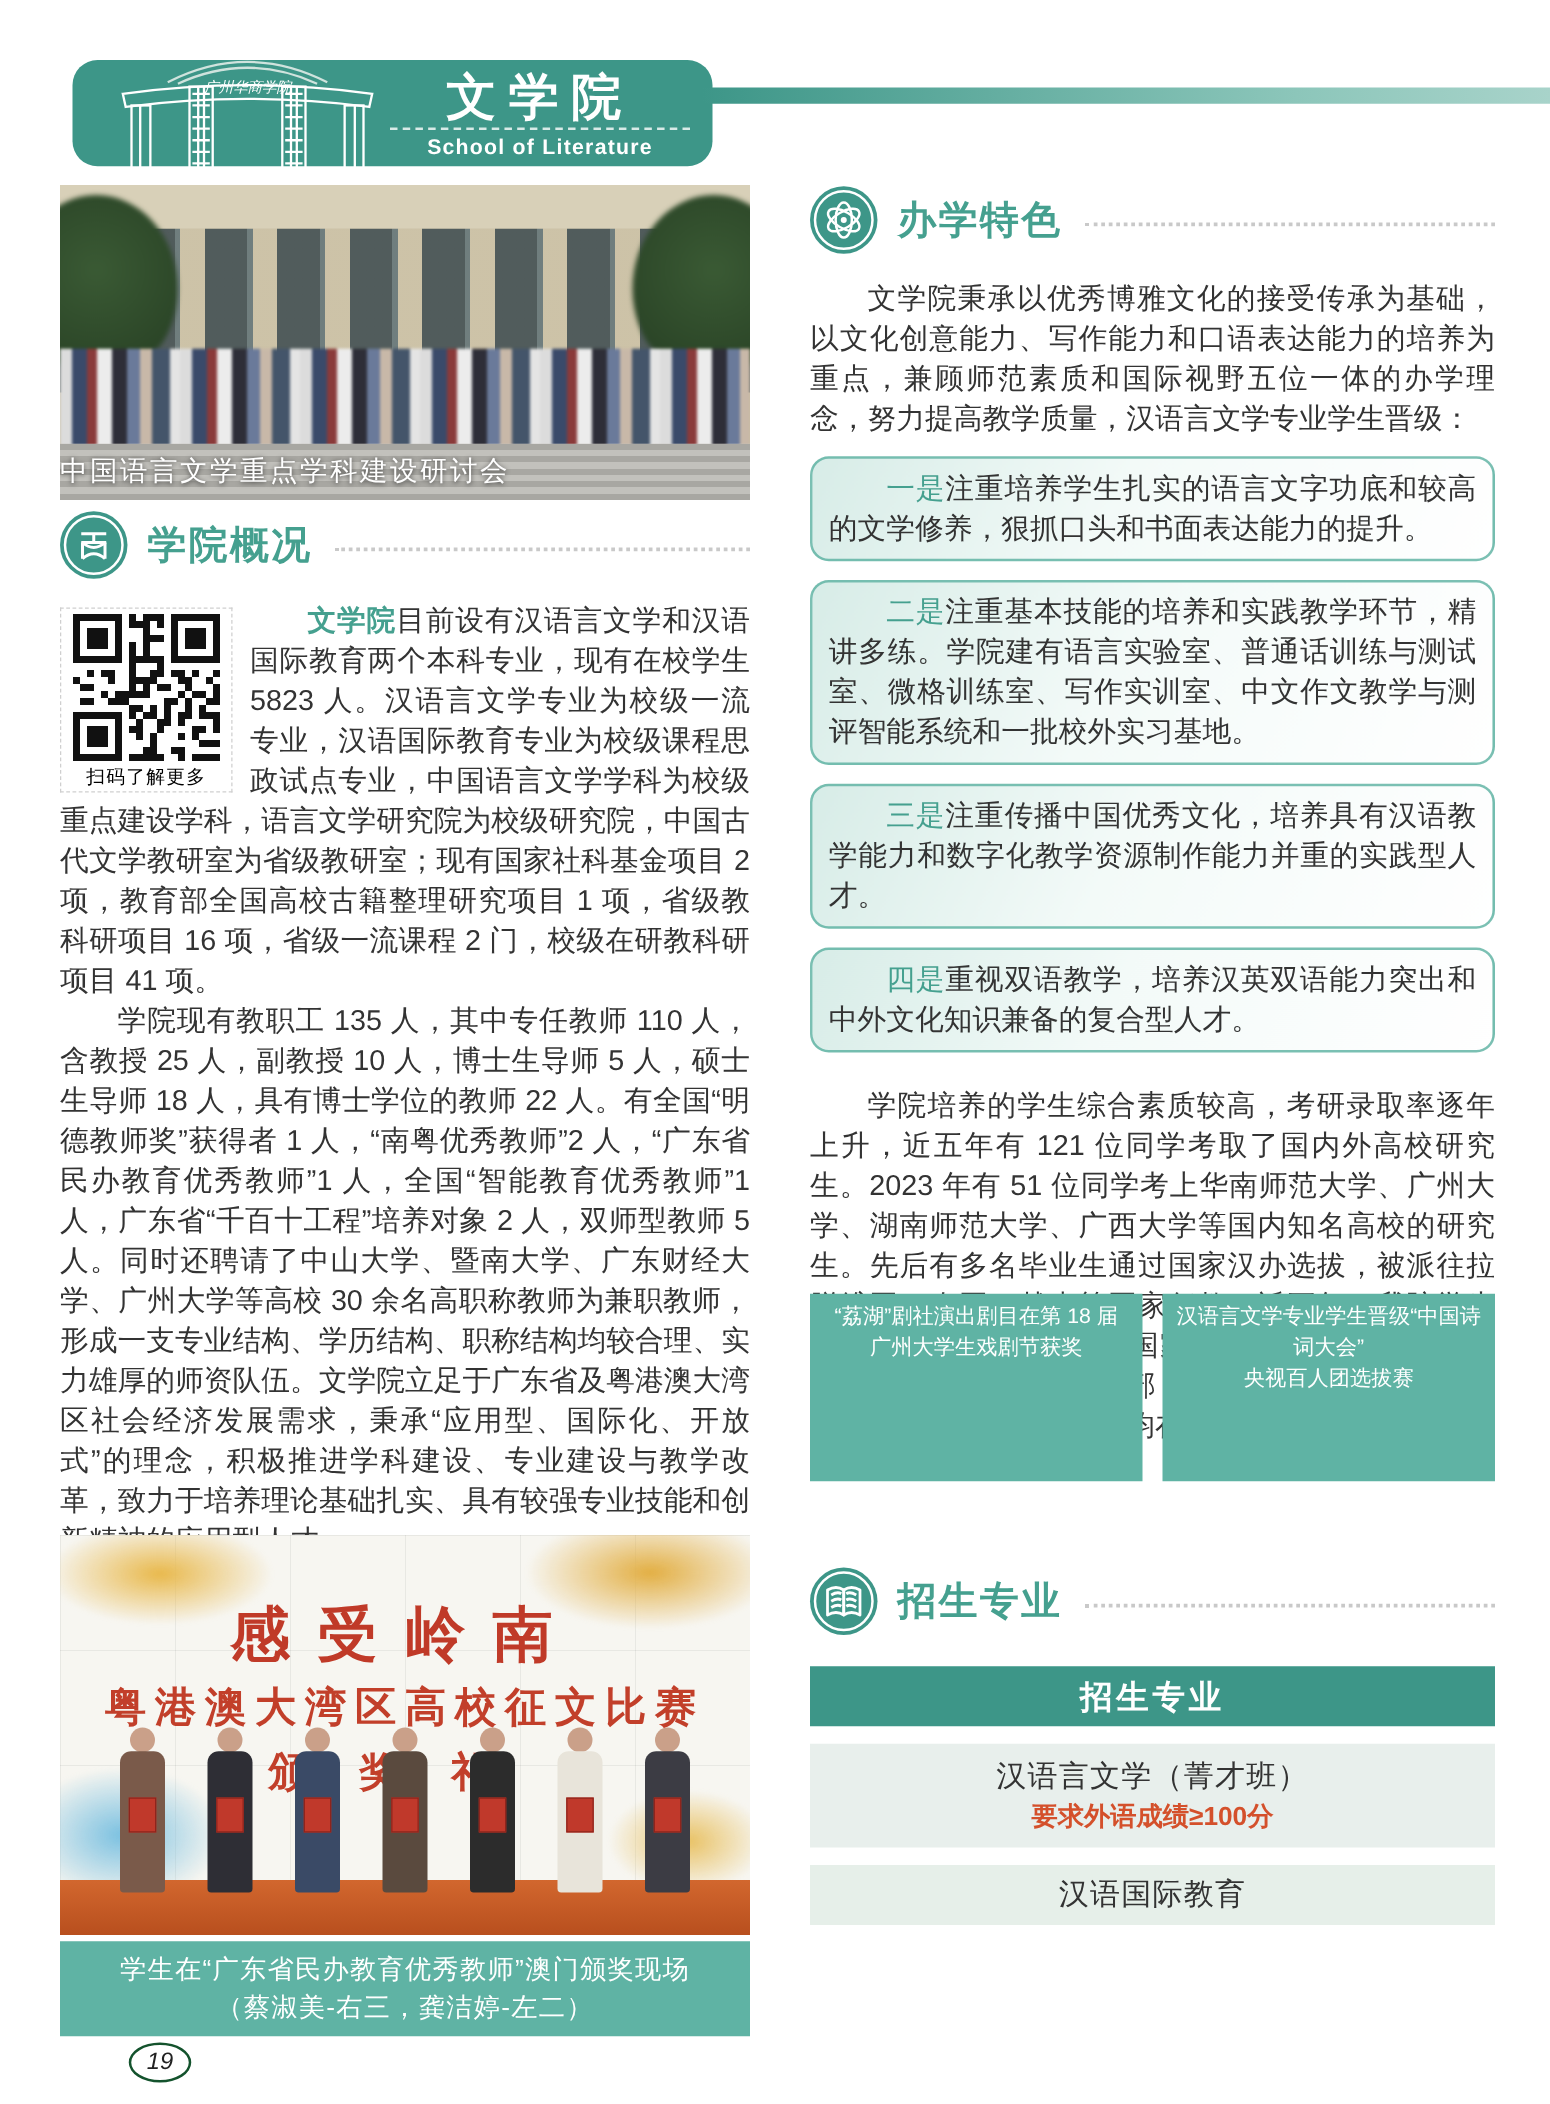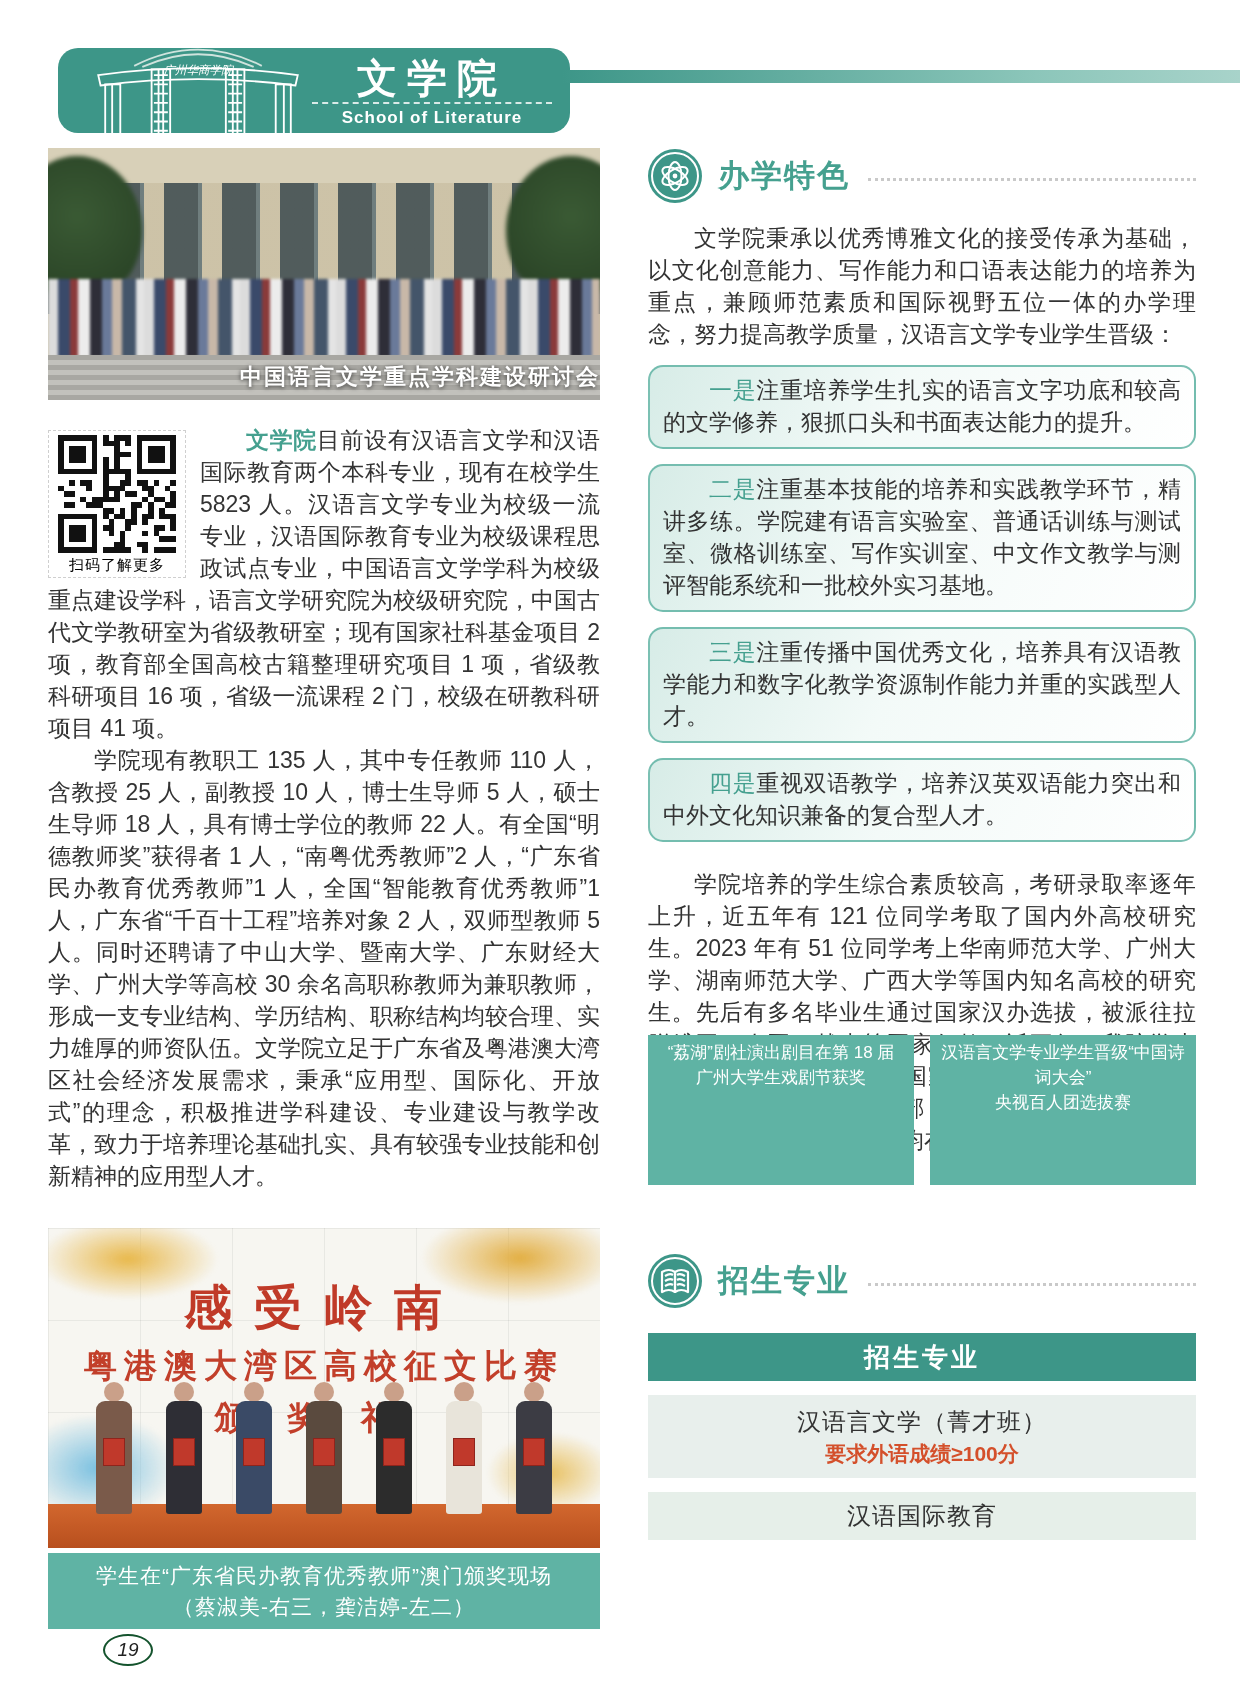--- a/index.html
+++ b/index.html
@@ -37,22 +37,22 @@
   .photo-top{position:absolute;left:0;top:148px;width:552px;height:252px;overflow:hidden;background:#c9bda0;}
   .p1-beam{position:absolute;left:0;top:0;width:100%;height:14%;background:#d8d0b8;}
   .p1-wall{position:absolute;left:0;top:14%;width:100%;height:52%;
            background:repeating-linear-gradient(90deg,rgba(60,75,80,.85) 0 34px,rgba(96,115,120,.85) 34px 38px,rgba(205,195,168,.95) 38px 58px);}
   .p1-tree{position:absolute;width:130px;height:150px;border-radius:50%;
            background:radial-gradient(circle at 50% 40%,#3a5a34,#2b4527 70%,transparent 75%);filter:blur(2px);}
   .p1-crowd{position:absolute;left:0;top:52%;width:100%;height:31%;filter:blur(1.4px);
            background:repeating-linear-gradient(90deg,#dcdcdc 0 10px,#3a4a6a 10px 22px,#8a3a3a 22px 30px,#ececec 30px 42px,#2e2e38 42px 54px,#6a7a9a 54px 64px,#c8b8a8 64px 74px,#44556a 74px 88px,#e4e4e4 88px 96px);}
   .p1-steps{position:absolute;left:0;bottom:0;width:100%;height:18%;
            background:repeating-linear-gradient(180deg,#a8a7a2 0 5px,#c2c1bc 5px 10px);}
-  .photo-caption-overlay{position:absolute;left:0;right:0;bottom:8px;text-align:right;color:#fff;
-           font-size:22px;font-weight:bold;letter-spacing:2px;text-shadow:0 1px 4px rgba(0,0,0,.7);z-index:3;}
+  .photo-caption-overlay{position:absolute;left:0;right:0;bottom:8px;text-align:left;color:#fff;
+           font-size:22px;font-weight:normal;letter-spacing:2px;text-shadow:0 1px 4px rgba(0,0,0,.7);z-index:3;}
 
   
   .overview{position:absolute;left:0;top:408px;width:552px;}
   .overview-body{margin-top:16px;}
   .qr-box{float:left;width:130px;margin:6px 14px 4px 0;border:1px dashed #cfcfcf;padding:4px 3px 2px 3px;text-align:center;background:#fff;}
   .qr-box svg{display:block;margin:0 auto;background:#fff;}
   .qr-label{font-size:15px;color:#000000;margin-top:3px;letter-spacing:1px;text-align:center;}
 
   
   .photo-essay{position:absolute;left:0;top:1228px;width:552px;}
@@ -160,20 +160,32 @@
       <div class="p1-beam"></div>
       <div class="p1-wall"></div>
       <div class="p1-tree" style="left:-36px;top:8px;"></div>
       <div class="p1-tree" style="right:-36px;top:8px;"></div>
       <div class="p1-crowd"></div>
       <div class="p1-steps"></div>
       <div class="photo-caption-overlay">中国语言文学重点学科建设研讨会</div>
     </div>
 
     <div class="overview">
+      <div class="sec-head">
+        <div class="sec-icon">
+          <svg viewBox="0 0 54 54">
+              <g stroke="#fff" stroke-width="2.4" fill="none">
+            <path d="M17 18 h20 M17 25 h20 M27 18 v7"></path>
+            <path d="M18 25 L18 38 M36 25 L36 38 M18 38 Q27 30 36 38 M18 25 Q27 33 36 25"></path>
+          </g>
+            </svg>
+        </div>
+        <div class="sec-title">学院概况</div>
+        <div class="sec-rule"></div>
+      </div>
       <div class="overview-body">
         <div class="qr-box">
           <svg width="118" height="118" viewBox="0 0 21 21" shape-rendering="crispEdges">
             <rect width="21" height="21" fill="#fff"></rect>
             <g fill="#111">
               <rect x="0" y="0" width="7" height="7"></rect>
                 <rect x="14" y="0" width="7" height="7"></rect>
                 <rect x="0" y="14" width="7" height="7"></rect>
             </g>
             <g fill="#fff">

